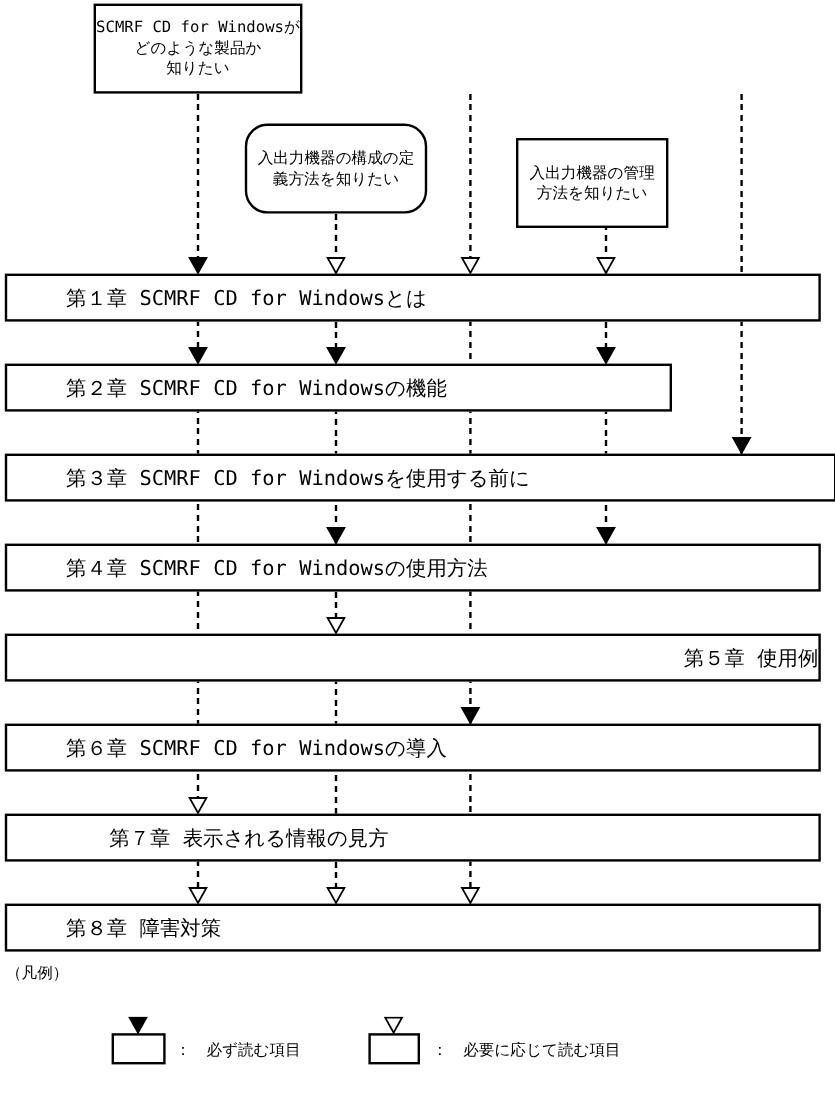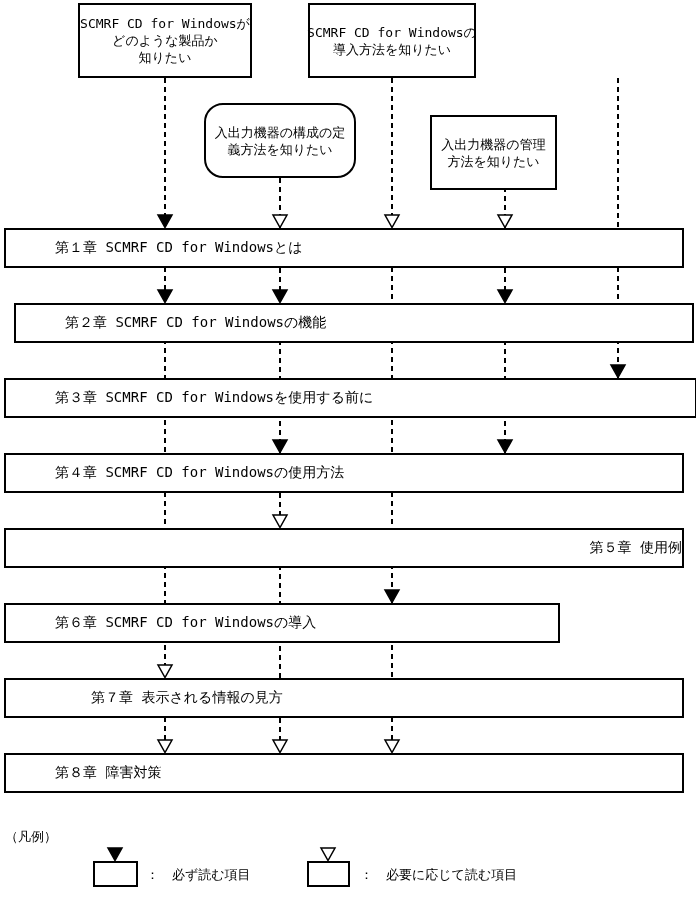--- a/index.html
+++ b/index.html
@@ -38,28 +38,28 @@
   .chapter-bar {
     position: absolute;
     background: #ffffff;
     border: 2px solid #000000;
     z-index: 2;
     display: flex;
     align-items: center;
   }
   .chapter-label {
     padding-left: 49px;
-    font-size: 14px;
+    font-size: 17px;
     white-space: nowrap;
   }
   .arrow { position: absolute; z-index: 3; }
   .legend-title {
     position: absolute;
     left: 5px;
-    top: 828px;
+    top: 802px;
     font-size: 13px;
     z-index: 2;
   }
   .legend-box {
     position: absolute;
     width: 45px;
     height: 26px;
     top: 861px;
     border: 2px solid #000000;
     background: #ffffff;
@@ -104,24 +104,20 @@
       <div>SCMRF CD for Windowsが</div>
       <div>どのような製品か</div>
       <div>知りたい</div>
     </div>
     <div class="dashline" style="left: 279px; top: 178px; height: 575px;"></div>
     <div class="topbox" style="left: 204px; top: 103px; width: 152px; height: 75px; border-radius: 19px;">
       <div>入出力機器の構成の定</div>
       <div>義方法を知りたい</div>
     </div>
     <div class="dashline" style="left: 391px; top: 78px; height: 675px;"></div>
-    <div class="topbox" style="left: 308px; top: 3px; width: 168px; height: 75px;">
-      <div>SCMRF CD for Windowsの</div>
-      <div>導入方法を知りたい</div>
-    </div>
     <div class="dashline" style="left: 504px; top: 178px; height: 275px;"></div>
     <div class="topbox" style="left: 430px; top: 115px; width: 127px; height: 75px; align-items: center;">
       <div>入出力機器の管理</div>
       <div>方法を知りたい</div>
     </div>
     <div class="dashline" style="left: 617px; top: 78px; height: 300px;"></div>
     <div class="chapter-bar" style="left: 4px; top: 228px; width: 680px; height: 40px;">
       <span class="chapter-label">第１章 SCMRF CD for Windowsとは</span>
     </div>
     <svg width="18" height="15" viewBox="0 0 18 15" class="arrow" style="left: 156px; top: 214px;">
@@ -129,21 +125,21 @@
     </svg>
     <svg width="18" height="15" viewBox="0 0 18 15" class="arrow" style="left: 271px; top: 214px;">
       <polygon points="2,1 16,1 9,13.5" stroke="#000000" stroke-width="1.5" fill="#ffffff"></polygon>
     </svg>
     <svg width="18" height="15" viewBox="0 0 18 15" class="arrow" style="left: 383px; top: 214px;">
       <polygon points="2,1 16,1 9,13.5" stroke="#000000" stroke-width="1.5" fill="#ffffff"></polygon>
     </svg>
     <svg width="18" height="15" viewBox="0 0 18 15" class="arrow" style="left: 496px; top: 214px;">
       <polygon points="2,1 16,1 9,13.5" stroke="#000000" stroke-width="1.5" fill="#ffffff"></polygon>
     </svg>
-    <div class="chapter-bar" style="left: 4px; top: 303px; width: 680px; height: 40px; margin-left: 10px;">
+    <div class="chapter-bar" style="left: 4px; top: 303px; width: 556px; height: 40px;">
       <span class="chapter-label">第２章 SCMRF CD for Windowsの機能</span>
     </div>
     <svg width="18" height="15" viewBox="0 0 18 15" class="arrow" style="left: 156px; top: 289px;">
       <polygon points="2,1 16,1 9,13.5" stroke="#000000" stroke-width="1.5" fill="#000000"></polygon>
     </svg>
     <svg width="18" height="15" viewBox="0 0 18 15" class="arrow" style="left: 271px; top: 289px;">
       <polygon points="2,1 16,1 9,13.5" stroke="#000000" stroke-width="1.5" fill="#000000"></polygon>
     </svg>
     <svg width="18" height="15" viewBox="0 0 18 15" class="arrow" style="left: 496px; top: 289px;">
       <polygon points="2,1 16,1 9,13.5" stroke="#000000" stroke-width="1.5" fill="#000000"></polygon>
@@ -162,21 +158,21 @@
     </svg>
     <svg width="18" height="15" viewBox="0 0 18 15" class="arrow" style="left: 496px; top: 439px;">
       <polygon points="2,1 16,1 9,13.5" stroke="#000000" stroke-width="1.5" fill="#000000"></polygon>
     </svg>
     <div class="chapter-bar" style="left: 4px; top: 528px; width: 680px; height: 40px; justify-content: flex-end;">
       <span class="chapter-label">第５章 使用例</span>
     </div>
     <svg width="18" height="15" viewBox="0 0 18 15" class="arrow" style="left: 271px; top: 514px;">
       <polygon points="2,1 16,1 9,13.5" stroke="#000000" stroke-width="1.5" fill="#ffffff"></polygon>
     </svg>
-    <div class="chapter-bar" style="left: 4px; top: 603px; width: 556px; height: 40px;">
+    <div class="chapter-bar" style="left: 4px; top: 603px; width: 680px; height: 40px;">
       <span class="chapter-label">第６章 SCMRF CD for Windowsの導入</span>
     </div>
     <svg width="18" height="15" viewBox="0 0 18 15" class="arrow" style="left: 383px; top: 589px;">
       <polygon points="2,1 16,1 9,13.5" stroke="#000000" stroke-width="1.5" fill="#000000"></polygon>
     </svg>
     <div class="chapter-bar" style="left: 4px; top: 678px; width: 680px; height: 40px; padding-left: 36px;">
       <span class="chapter-label">第７章 表示される情報の見方</span>
     </div>
     <svg width="18" height="15" viewBox="0 0 18 15" class="arrow" style="left: 156px; top: 664px;">
       <polygon points="2,1 16,1 9,13.5" stroke="#000000" stroke-width="1.5" fill="#ffffff"></polygon>

